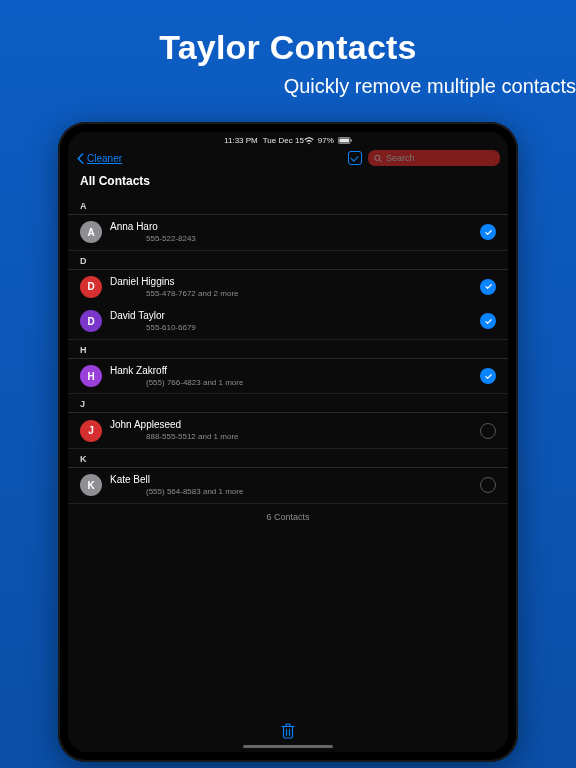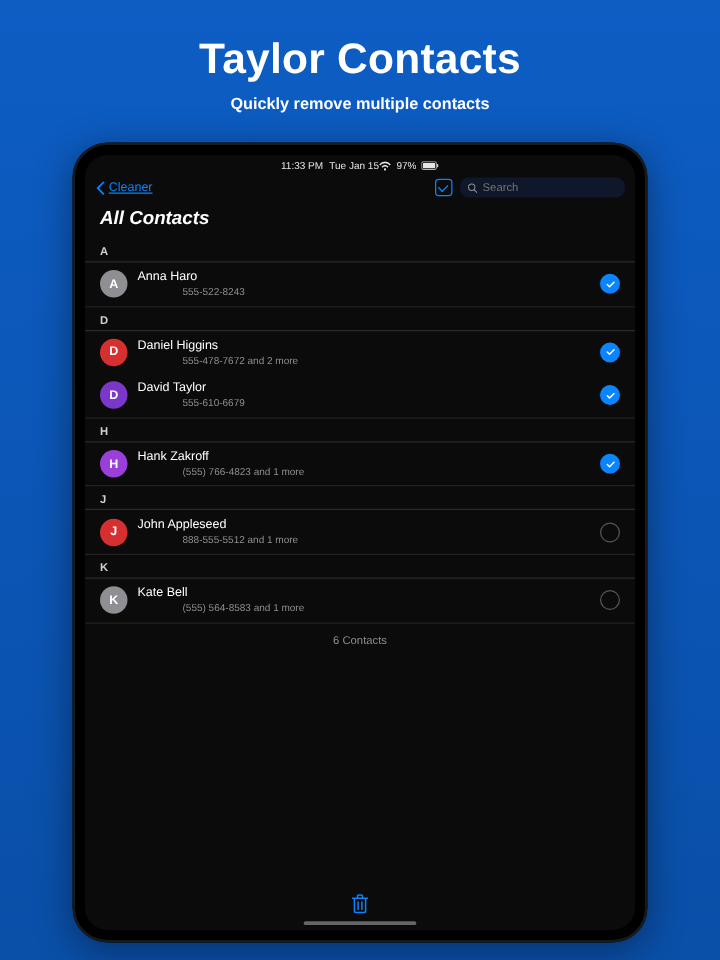--- a/index.html
+++ b/index.html
@@ -14,23 +14,24 @@
     text-align: center;
     color: white;
     padding-top: 28px;
   }
   .promo-title {
     font-size: 34px;
     font-weight: 800;
     letter-spacing: 0.2px;
   }
   .promo-subtitle {
-    font-size: 13px;
-    font-weight: 700;
+    font-size: 20px;
+    font-weight: 400;
     margin-top: 8px;
+    text-align: right;
   }
   .device {
     width: 460px;
     height: 640px;
     background: #000;
     border-radius: 28px;
     margin: 24px auto 0;
     padding: 10px;
     box-shadow: 0 6px 30px rgba(0,0,0,0.4), inset 0 0 0 2px #1a1a1a;
     position: relative;
@@ -77,32 +78,31 @@
     position:relative;
     cursor:pointer;
   }
   .square-icon::after{
     content:''; position:absolute;left:3px;top:2px;width:4px;height:6px;
     border-right:1.3px solid #0a84ff;border-bottom:1.3px solid #0a84ff;
     transform:rotate(45deg);
   }
   .search-box{
     display:flex;align-items:center;gap:4px;
-    background:#0f172a;border-radius:7px;
+    background:#7f1d1d;border-radius:7px;
     padding:3px 6px; width:132px;justify-content:center;
   }
   .search-box svg{display:block}
   .search-input{
     background:transparent;border:none;outline:none;
     color:#8e8e93;font-size:9px;width:100%;
   }
   .page-title{
-    color:#fff;font-size:15px;font-weight:700;
+    color:#fff;font-size:12px;font-weight:700;
     padding:4px 12px 8px;
-    font-style:italic;
   }
   .list{flex:1;overflow:hidden;}
   .section-header{
     color:#d0d0d0;font-size:9px;font-weight:700;
     padding:5px 12px 3px;
     border-bottom:0.5px solid #2a2a2a;
   }
   .row{
     display:flex;align-items:center;
     padding:6px 12px;
@@ -152,21 +152,21 @@
   <div class="promo-title">Taylor Contacts</div>
   <div class="promo-subtitle">Quickly remove multiple contacts</div>
 </div>
 
 <div class="device">
   <div class="screen">
 
     <div class="status-bar">
       <div class="status-left">
         <span>11:33 PM</span>
-        <span>Tue Jan 15</span>
+        <span>Tue Dec 15</span>
       </div>
       <div class="status-right">
         <svg width="10" height="8" viewBox="0 0 12 9" fill="none">
             <path d="M6 8.5c.6 0 1-.4 1-1s-.4-1-1-1-1 .4-1 1 .4 1 1 1zm-2.4-2.6c.6-.7 1.5-1.1 2.4-1.1s1.8.4 2.4 1.1l.9-.9C8.4 3.9 7.2 3.4 6 3.4s-2.4.5-3.3 1.6l.9.9zM1.4 3.7C2.7 2.3 4.3 1.5 6 1.5s3.3.8 4.6 2.2l.9-.9C10 1.1 8 0 6 0S2 1.1.5 2.8l.9.9z" fill="#e6e6e6"></path>
           </svg>
         <span>97%</span>
         <svg width="14" height="7" viewBox="0 0 18 9">
             <rect x="0.5" y="0.5" width="15" height="8" rx="1.5" fill="none" stroke="#e6e6e6" stroke-width="0.8"></rect>
             <rect x="1.8" y="1.8" width="12.4" height="5.4" rx="0.6" fill="#e6e6e6"></rect>
             <rect x="16.3" y="2.8" width="1.2" height="3.4" rx="0.6" fill="#e6e6e6"></rect>

